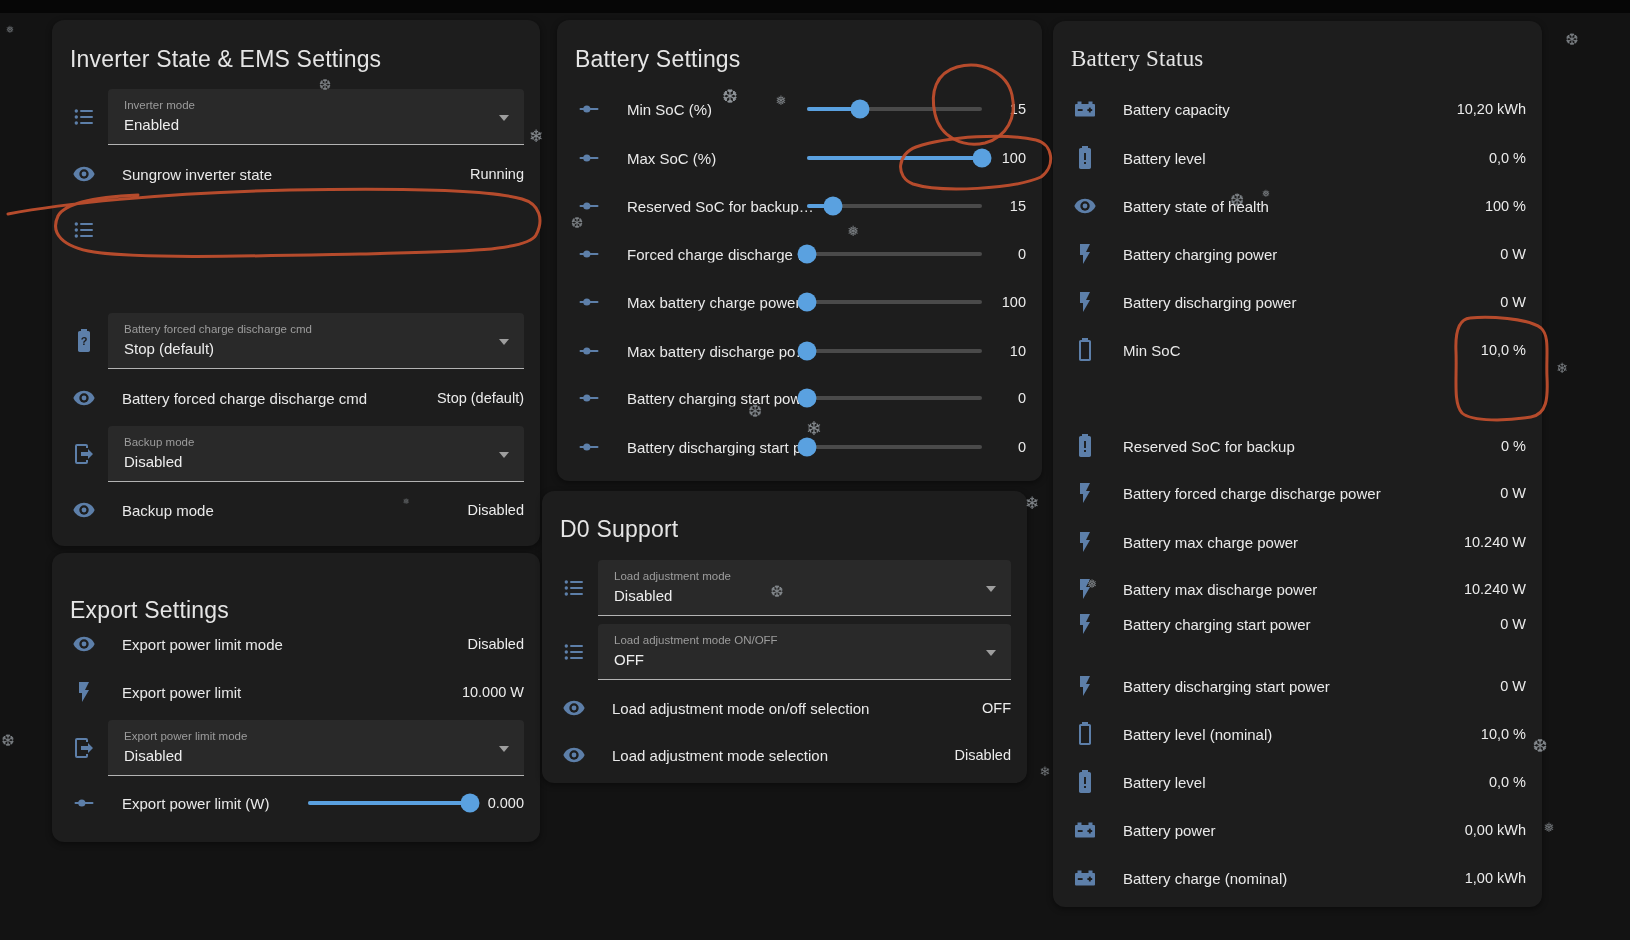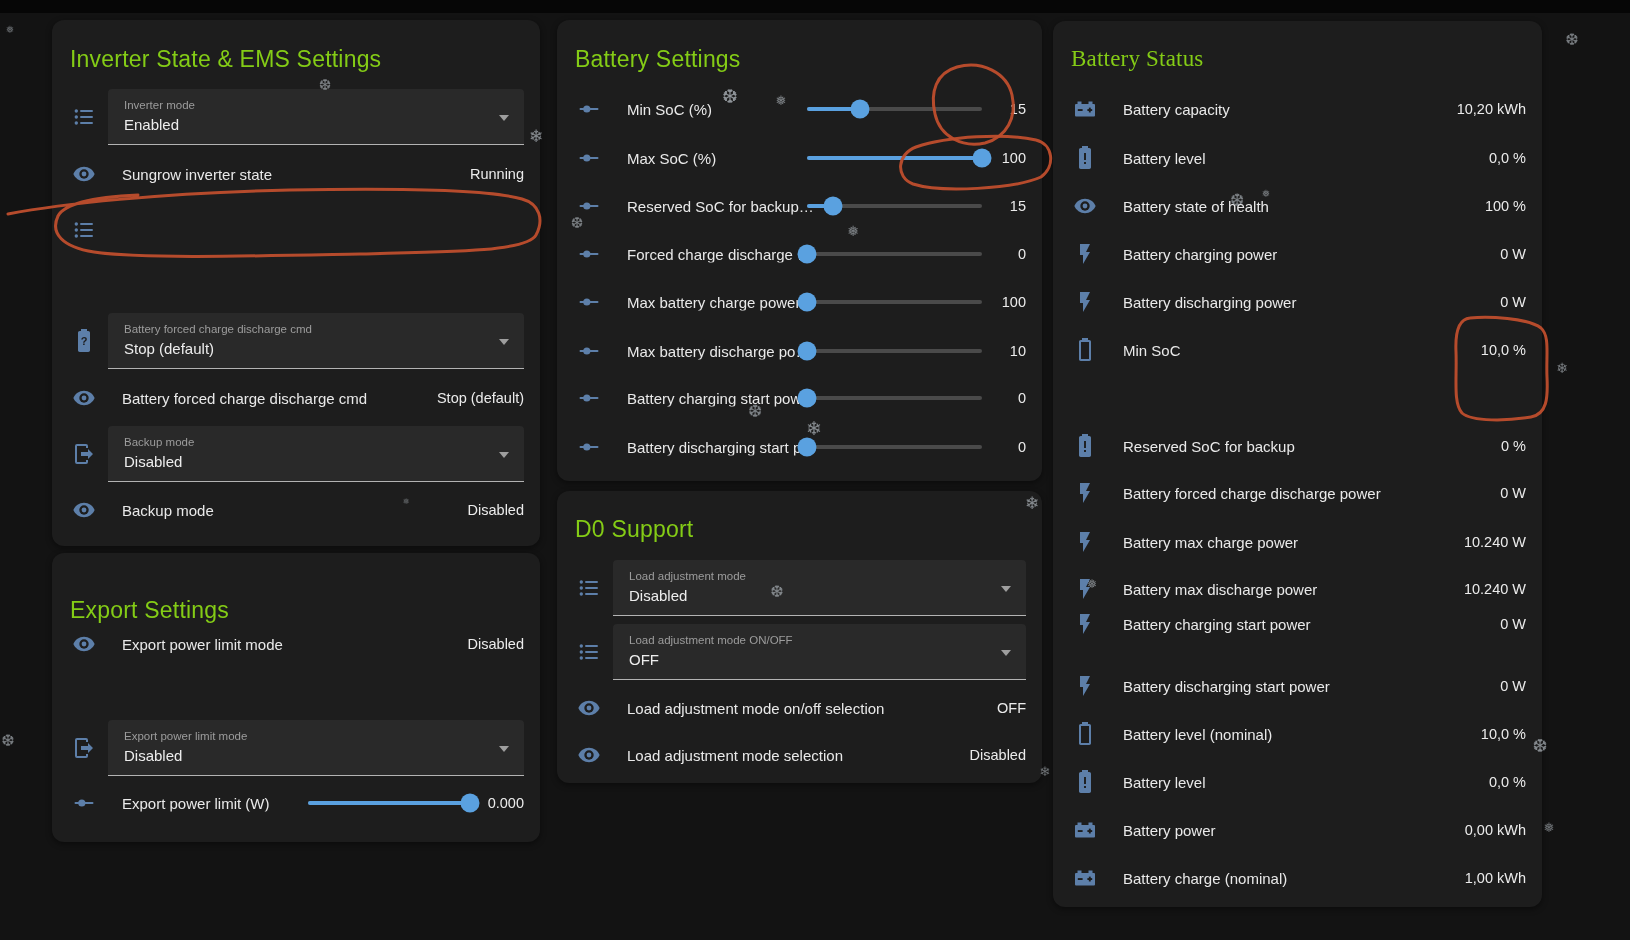--- a/index.html
+++ b/index.html
@@ -8,21 +8,21 @@
     background:#131313;
     font-family:"Liberation Sans", sans-serif;
     -webkit-font-smoothing:antialiased;
   }
   .topbar{position:absolute;left:0;top:0;width:100%;height:13px;background:#060606;}
   .card{
     position:absolute;background:#1d1d1d;border-radius:12px;
     box-shadow:0 2px 6px rgba(0,0,0,.45);
   }
   .card-title{
-    position:absolute;left:18px;color:#84cc16;font-size:23px;font-weight:400;
+    position:absolute;left:18px;color:#e5e5e5;font-size:23px;font-weight:400;
     white-space:nowrap;letter-spacing:.2px;transform:translateY(-50%);
   }
   .row{position:absolute;left:0;right:0;height:36px;}
   .row-icon{position:absolute;left:20px;top:50%;transform:translateY(-50%);width:24px;height:24px;}
   .row-icon svg{width:24px;height:24px;display:block;}
   .row-name{
     position:absolute;left:70px;top:50%;transform:translateY(-50%);
     font-size:15px;color:#e9e9e9;white-space:nowrap;
   }
   .slider-name{max-width:190px;overflow:hidden;text-overflow:ellipsis;}
@@ -146,20 +146,29 @@
         <div class="row-icon">
           <svg viewBox="0 0 24 24">
             <path d="M12 4.8C7.2 4.8 3.1 7.8 1.4 12c1.7 4.2 5.8 7.2 10.6 7.2s8.9-3 10.6-7.2C20.9 7.8 16.8 4.8 12 4.8Z" fill="#5d7fa9"></path>
             <circle cx="12" cy="12" r="4.7" fill="#1d1d1d"></circle>
             <circle cx="12" cy="12" r="2.4" fill="#5d7fa9"></circle>
           </svg>
         </div>
         <div class="row-name">Export power limit mode</div>
         <div class="row-value">Disabled</div>
       </div>
+      <div class="row" style="top: 121px;">
+        <div class="row-icon">
+          <svg viewBox="0 0 24 24">
+            <path d="M7 2v11h3v9l7-12h-4l4-8H7Z" fill="#5d7fa9"></path>
+          </svg>
+        </div>
+        <div class="row-name">Export power limit</div>
+        <div class="row-value">10.000 W</div>
+      </div>
       <div class="select-icon" style="top: 183px;">
         <svg viewBox="0 0 24 24">
           <path d="M16 17v-3H9v-4h7V7l5 5-5 5M14 2a2 2 0 0 1 2 2v2h-2V4H5v16h9v-2h2v2a2 2 0 0 1-2 2H5a2 2 0 0 1-2-2V4a2 2 0 0 1 2-2h9Z" fill="#5d7fa9"></path>
         </svg>
       </div>
       <div class="select-box" style="top: 167px;">
         <div class="select-label">Export power limit mode</div>
         <div class="select-value">Disabled</div>
         <div class="caret"></div>
       </div>
@@ -286,21 +295,21 @@
           </svg>
         </div>
         <div class="row-name slider-name">Battery discharging start p…</div>
         <div class="track" style="left: 250px; width: 175px;">
           <div class="track-fill" style="width: 0%;"></div>
           <div class="knob" style="left: 0px;"></div>
         </div>
         <div class="row-value">0</div>
       </div>
     </div>
-    <div class="card" style="left: 557px; top: 491px; width: 485px; height: 292px; text-align: center;">
+    <div class="card" style="left: 542px; top: 491px; width: 485px; height: 292px; text-align: center;">
       <div class="card-title" style="top: 38px;">D0 Support</div>
       <div class="select-icon" style="top: 85px;">
         <svg viewBox="0 0 24 24">
           <circle cx="4.3" cy="6" r="1.7" fill="#5d7fa9"></circle>
           <circle cx="4.3" cy="12" r="1.7" fill="#5d7fa9"></circle>
           <circle cx="4.3" cy="18" r="1.7" fill="#5d7fa9"></circle>
           <rect x="8" y="4.9" width="13" height="2.2" rx="1.1" fill="#5d7fa9"></rect>
           <rect x="8" y="10.9" width="13" height="2.2" rx="1.1" fill="#5d7fa9"></rect>
           <rect x="8" y="16.9" width="13" height="2.2" rx="1.1" fill="#5d7fa9"></rect>
         </svg>

